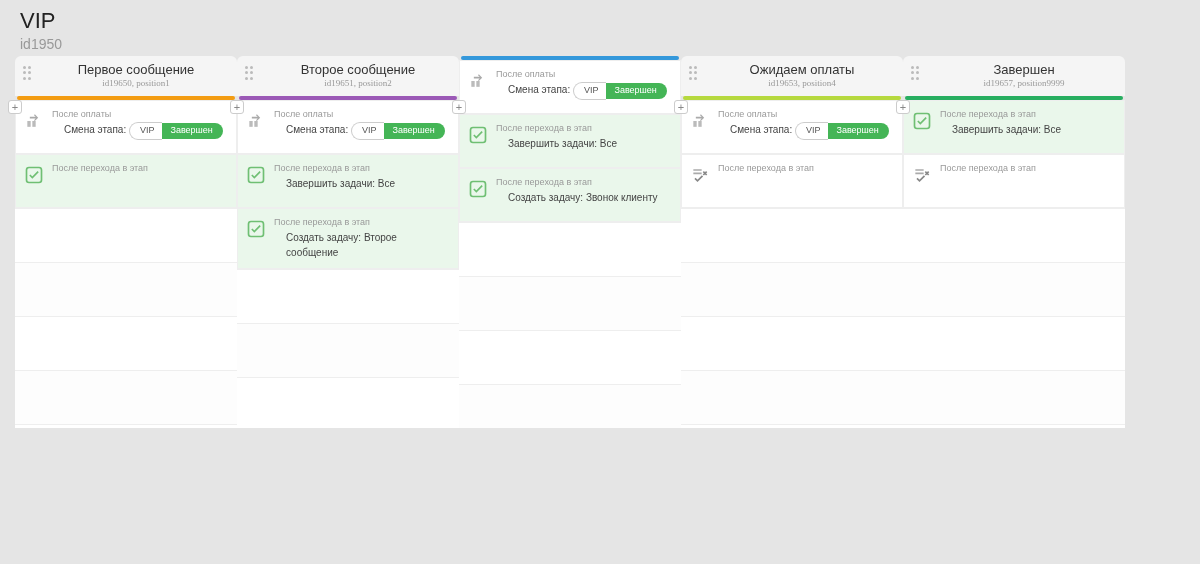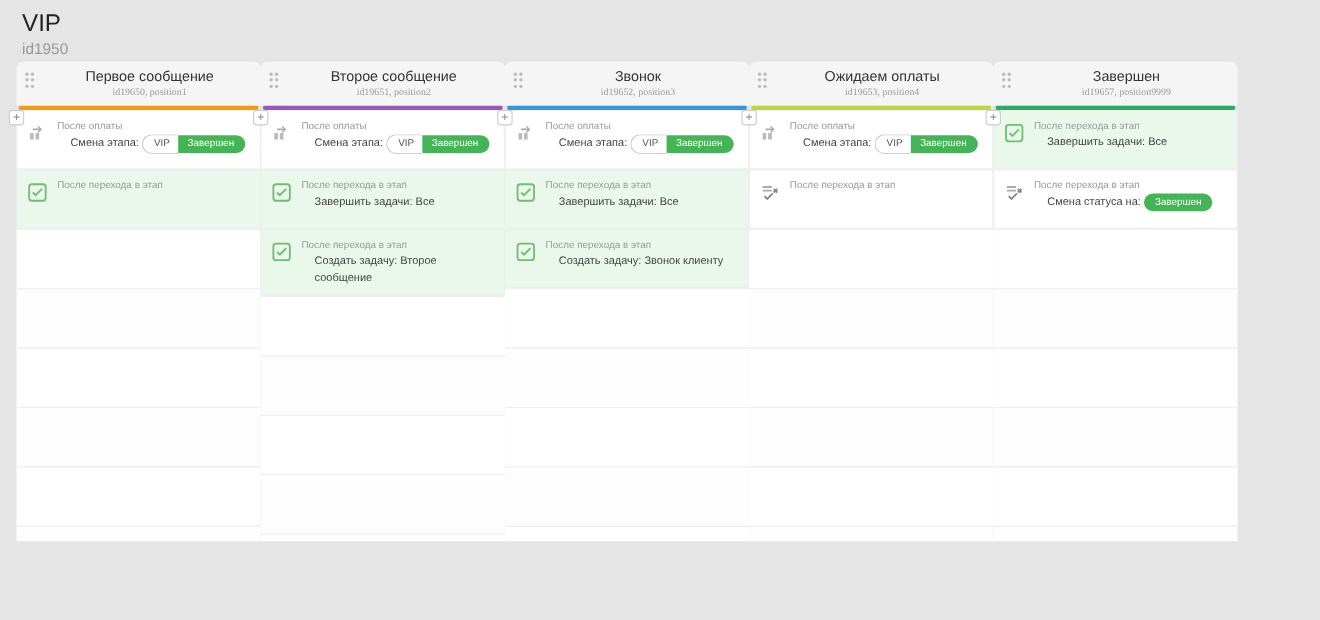--- a/index.html
+++ b/index.html
@@ -1,17 +1,17 @@
 <!DOCTYPE html>
 <html><head>
 <meta charset="utf-8">
 <style>
 * { margin: 0; padding: 0; box-sizing: border-box; }
 body { font-family: Arial, sans-serif; background: #e5e5e5; font-size: 11px; color: #333; }
-.page { width: 1200px; height: 492px; overflow: hidden; position: relative; }
+.page { width: 1200px; height: 428px; overflow: hidden; position: relative; }
 .header { padding: 8px 20px 4px; }
 .title { font-size: 22px; font-weight: 400; color: #222; }
 .subtitle { font-size: 14px; color: #999; margin-top: 2px; }
 
 .board-wrap { overflow: hidden; }
 .board { display: flex; padding: 0 0 0 15px; gap: 0; }
 
 .col { width: 222px; flex-shrink: 0; position: relative; }
 
 .col-head { background: #f5f5f5; border-radius: 6px 6px 0 0; padding: 6px 8px 8px 28px; min-height: 40px; position: relative; text-align: center; }
@@ -177,32 +177,20 @@
         <div class="empty-rows">
             <div class="row"></div>
             <div class="row"></div>
             <div class="row"></div>
             <div class="row"></div>
             <div class="row"></div>
           </div>
       </div>
 
       <div class="col">
-        <div class="col-head">
-          <div class="drag-dots">
-              <span></span>
-              <span></span>
-              <span></span>
-              <span></span>
-              <span></span>
-              <span></span>
-            </div>
-          <div class="col-title">Звонок</div>
-          <div class="col-meta">id19652, position3</div>
-        </div>
         <div class="stripe s-blue"></div>
         <div class="plus">+</div>
         <div class="cards">
           <div class="card">
             <div class="card-icon">
               <svg viewBox="0 0 24 24" width="20" height="20">
                   <path d="M7 7h7l-2-2 1-1 4 4-4 4-1-1 2-2H7z" fill="#aaa"></path>
                   <rect x="4" y="12" width="4" height="7" fill="#bbb"></rect>
                   <rect x="10" y="12" width="4" height="7" fill="#bbb"></rect>
                 </svg>
@@ -337,24 +325,20 @@
           </div>
           <div class="card">
             <div class="card-icon">
               <svg viewBox="0 0 24 24" width="20" height="20">
                   <path d="M4 6h10M4 10h10" stroke="#aaa" stroke-width="2"></path>
                   <path d="M6 16l3 3 6-6" stroke="#888" stroke-width="2" fill="none"></path>
                   <path d="M16 8l4 4M20 8l-4 4" stroke="#888" stroke-width="2"></path>
                 </svg>
             </div>
             <div class="card-trigger">После перехода в этап</div>
-            <div class="card-body">
-              <span class="lbl">Смена статуса на:</span>
-              <span class="pill pill-green">Завершен</span>
-            </div>
           </div>
         </div>
         <div class="empty-rows">
             <div class="row"></div>
             <div class="row"></div>
             <div class="row"></div>
             <div class="row"></div>
             <div class="row"></div>
             <div class="row"></div>
           </div>

